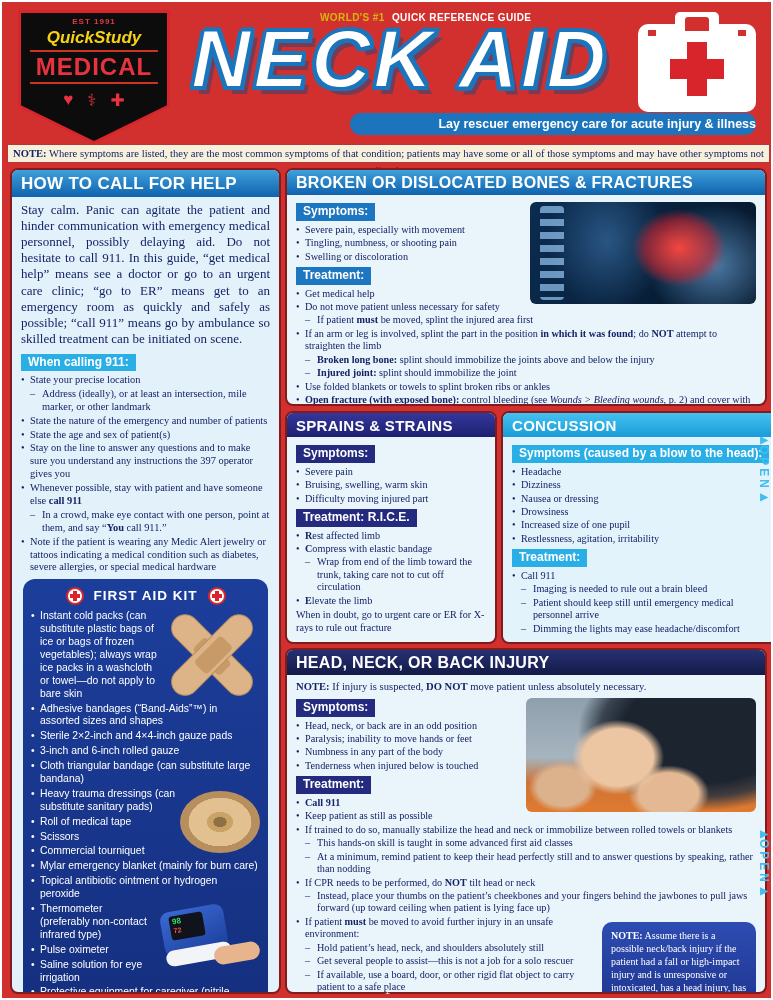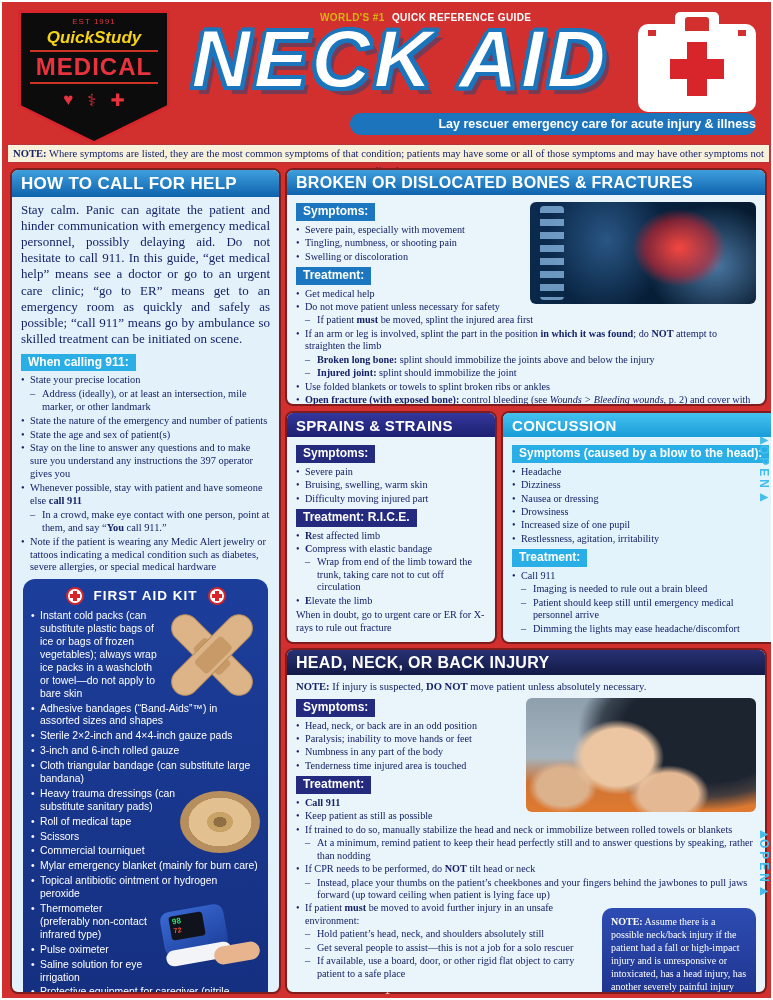--- a/index.html
+++ b/index.html
@@ -5,21 +5,21 @@
   *{box-sizing:border-box;margin:0;padding:0;}
   html,body{width:773px;height:1000px;}
   body{font-family:"Liberation Sans",sans-serif;}
   .page{position:relative;width:773px;height:1000px;background:#d2302f;overflow:hidden;border:2px solid #fff;}
 
   
   .badge{position:absolute;left:16px;top:8px;width:152px;height:134px;
     background:#d8252b;clip-path:polygon(0 0,100% 0,100% 72%,50% 100%,0 72%);padding:3px;}
   .badge-inner{width:100%;height:100%;background:#0c0c0c;clip-path:polygon(0 0,100% 0,100% 72%,50% 100%,0 72%);
     display:flex;flex-direction:column;align-items:center;color:#e23a45;text-align:center;}
-  .badge-est{font-size:8px;font-weight:400;color:#e23a45;margin-top:4px;letter-spacing:1px;}
+  .badge-est{font-size:8px;font-weight:700;color:#e23a45;margin-top:4px;letter-spacing:1px;}
   .badge-brand{font-size:17px;font-weight:800;font-style:italic;color:#f5d314;margin-top:2px;}
   .badge-medical{font-size:24px;font-weight:900;letter-spacing:1px;color:#e8333f;border-top:2px solid #c32; border-bottom:2px solid #c32;padding:1px 6px;margin-top:2px;}
   .badge-icons{display:flex;gap:14px;margin-top:6px;font-size:17px;color:#e8333f;}
   .tagline{position:absolute;left:318px;top:10px;font-size:10px;font-weight:700;letter-spacing:.4px;}
   .tg-gold{color:#d9b411;}
   .tg-rest{color:#fff;margin-left:4px;}
   .title{position:absolute;left:172px;top:16px;width:452px;text-align:center;
     font-size:82px;line-height:1;font-weight:900;font-style:italic;letter-spacing:3px;color:#fff;
     -webkit-text-stroke:2px #1b75bc;
     text-shadow:3px 0 0 #1b75bc,-3px 0 0 #1b75bc,0 3px 0 #1b75bc,0 -3px 0 #1b75bc,
@@ -277,27 +277,28 @@
   <div class="card headneck rcol">
     <div class="card-h dark">HEAD, NECK, OR BACK INJURY</div>
     <div class="card-b serif">
       <div class="hn-note"><b>NOTE:</b> If injury is suspected, <b>DO NOT</b> move patient unless absolutely necessary.</div>
       <div class="headphoto"></div>
       <span class="lab navy">Symptoms:</span><br>
       <ul class="list">
           <li class="b1">Head, neck, or back are in an odd position</li>
           <li class="b1">Paralysis; inability to move hands or feet</li>
           <li class="b1">Numbness in any part of the body</li>
-          <li class="b1">Tenderness time injured area is touched</li>
+          <li class="b1">Tenderness when injured below is touched</li>
         </ul>
       <span class="lab navy">Treatment:</span><br>
       <ul class="list">
           <li class="b1"><b>Call 911</b></li>
           <li class="b1">Keep patient as still as possible</li>
           <li class="b1">If trained to do so, manually stabilize the head and neck or immobilize between rolled towels or blankets</li>
+          <li class="b2">This hands-on skill is taught in some advanced first aid classes</li>
           <li class="b2">At a minimum, remind patient to keep their head perfectly still and to answer questions by speaking, rather than nodding</li>
           <li class="b1">If CPR needs to be performed, do <b>NOT</b> tilt head or neck</li>
           <li class="b2">Instead, place your thumbs on the patient’s cheekbones and your fingers behind the jawbones to pull jaws forward (up toward ceiling when patient is lying face up)</li>
         </ul>
       <div class="hn-notebox"><b>NOTE:</b> Assume there is a possible neck/back injury if the patient had a fall or high-impact injury and is unresponsive or intoxicated, has a head injury, has another severely painful injury that might distract from neck/back pain, or is a child.</div>
       <ul class="list">
           <li class="b1">If patient <b>must</b> be moved to avoid further injury in an unsafe environment:</li>
           <li class="b2">Hold patient’s head, neck, and shoulders absolutely still</li>
           <li class="b2">Get several people to assist—this is not a job for a solo rescuer</li>
           <li class="b2">If available, use a board, door, or other rigid flat object to carry patient to a safe place</li>

